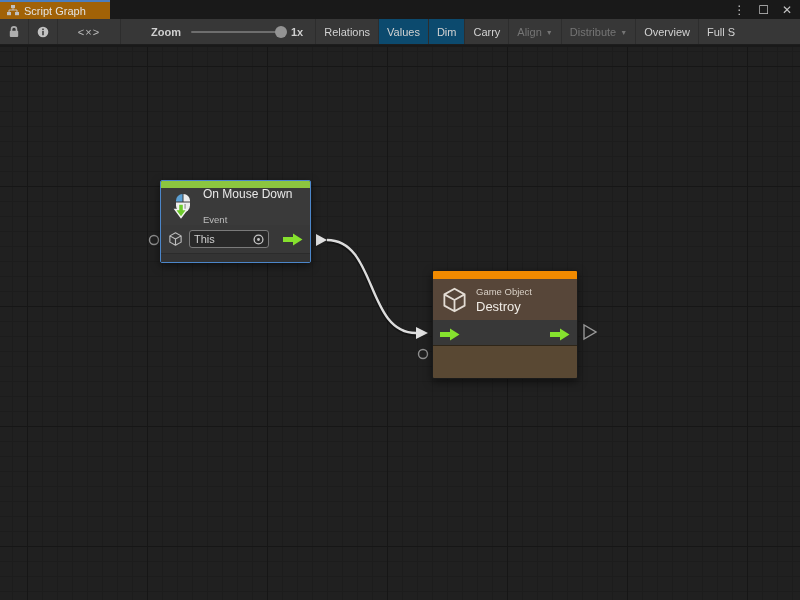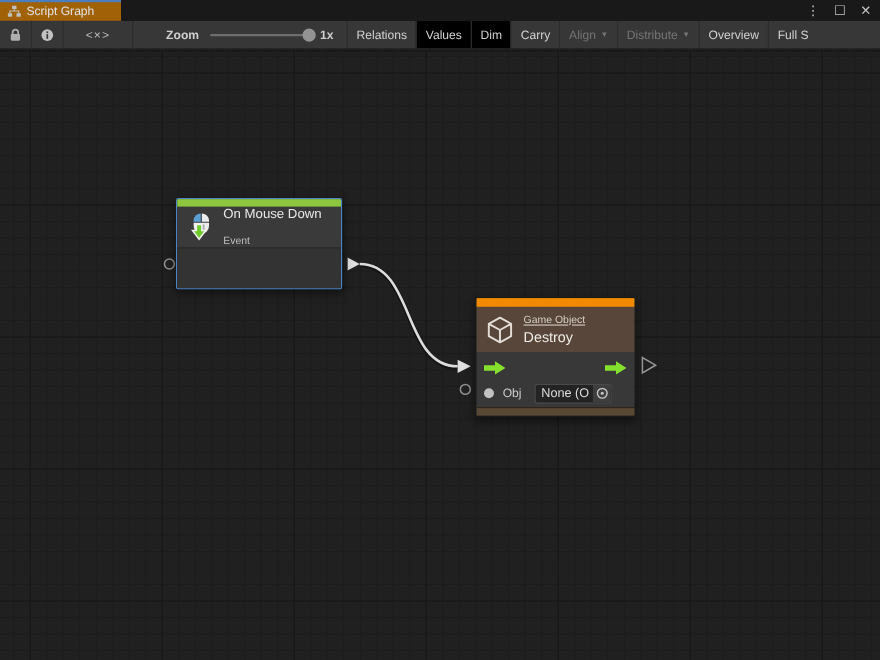--- a/index.html
+++ b/index.html
@@ -24,21 +24,21 @@
 
   
   .toolbar {
     position:absolute; top:19px; left:0; width:800px; height:26px;
     background:#373737; border-bottom:1px solid #1d1d1d;
     display:flex; align-items:stretch; font-size:11px; color:#d2d2d2;
     white-space:nowrap; overflow:hidden;
   }
   .tbtn { display:flex; align-items:center; justify-content:center; padding:0 8px; height:100%; }
   .tbtn.bordered { border-left:1px solid #2d2d2d; }
-  .tbtn.active { background:#000000; }
+  .tbtn.active { background:#0c4a6e; }
   .tbtn.disabled { color:#757575; }
   .tbtn .arrow { font-size:7px; margin-left:4px; transform:translateY(1px); }
   .sep { width:1px; background:#2d2d2d; height:100%; }
   .icon-cell { width:28px; display:flex; align-items:center; justify-content:center; }
   .icon-cell.wide { width:62px; }
   .code-glyph { font-size:11px; color:#bdbdbd; letter-spacing:1px; }
   .graph-name { display:flex; align-items:center; gap:6px; margin-left:14px; color:#d8d8d8; }
   .zoom-wrap { display:flex; align-items:center; margin-left:30px;font-weight:bold; }
   .zoom-label { margin-right:10px; color:#cfcfcf; }
   .zoom-track { position:relative; width:90px; height:2px; background:#6e6e6e; border-radius:1px; }
@@ -68,21 +68,21 @@
   }
   .node-event { left:160px; top:133px; width:151px; height:83px; border:1px solid #4c86c9; }
   .node-destroy { left:432px; top:223px; width:146px; height:109px; border:1px solid #1a1a1a; }
   .accent-event { height:7px; background:#8cc63f; flex:none; }
   .accent-destroy { height:8px; background:#f18a00; flex:none; }
   .node-head { display:flex; align-items:center; gap:8px; padding:4px 8px; flex:none; }
   .head-gray { background:#3a3a3a; height:37px; }
   .head-brown { background:#574639; height:41px; }
   .node-title { font-size:12px; color:#e8e8e8; line-height:1.15; }
   .node-sub { font-size:9.5px; color:#bdbdbd; margin-top:12px; }
-  .node-cat { font-size:9.5px; color:#d8d0c6; margin-bottom:2px;text-decoration:underline; }
+  .node-cat { font-size:9.5px; color:#d8d0c6; margin-bottom:2px; }
   .title-brown { font-size:13px; color:#f0ece6; }
   .node-body { background:#383838; flex:none; }
   .body-row { display:flex; align-items:center; padding:0 7px; }
   .event-row { height:28px; }
   .flow-row { height:25px; justify-content:space-between; padding-top:3px; }
   .obj-row { height:25px; }
   .node-foot { flex:1; border-top:1px solid #2b2b2b; }
   .foot-gray { background:#333333; }
   .foot-brown { background:#594833; border-top:1px solid #2e2518; }
 
@@ -199,20 +199,36 @@
         <path d="M14.5 1 a6.5 6.5 0 0 1 6.5 6.5 v1 h-6.5 z" fill="#ececec"></path>
         <path d="M7 9.5 h14 v3 a7 7 0 0 1 -14 0 z" fill="#ececec"></path>
         <path d="M10 11 h7 v5 l-3.5 3.5 L10 16 z" fill="#444444" opacity="0.35"></path>
         <polygon points="9.5,11 14.5,11 14.5,16.5 18,16.5 12,24.5 6,16.5 9.5,16.5" fill="#6ecb2c" stroke="#f2f2f2" stroke-width="1.4"></polygon>
       </svg>
       <div>
         <div class="node-title">On Mouse Down</div>
         <div class="node-sub">Event</div>
       </div>
     </div>
+    <div class="node-body body-row event-row">
+      <svg width="15" height="16" viewBox="0 0 24 24">
+        <path d="M12 2 L21 7 V17 L12 22 L3 17 V7 Z M3 7 L12 12 L21 7 M12 12 V22" stroke="#bdbdbd" stroke-width="1.8" fill="none" stroke-linejoin="round"></path>
+      </svg>
+      <div class="obj-field field-event">
+        <span class="field-text">This</span>
+        <svg width="11" height="11" viewBox="0 0 11 11">
+          <circle cx="5.5" cy="5.5" r="4.4" stroke="#c4c4c4" stroke-width="1.3" fill="none"></circle>
+          <circle cx="5.5" cy="5.5" r="1.4" fill="#c4c4c4"></circle>
+        </svg>
+      </div>
+      <div class="spacer"></div>
+      <svg width="20" height="13" viewBox="0 0 20 13">
+        <polygon points="0,4 10,4 10,0.5 19.5,6.5 10,12.5 10,9 0,9" fill="#86e12e"></polygon>
+      </svg>
+    </div>
     <div class="node-foot foot-gray"></div>
   </div>
 
   <div class="node node-destroy">
     <div class="accent-destroy"></div>
     <div class="node-head head-brown">
       <svg width="27" height="28" viewBox="0 0 24 24">
         <path d="M12 2 L21 7 V17 L12 22 L3 17 V7 Z M3 7 L12 12 L21 7 M12 12 V22" stroke="#e3dcd4" stroke-width="1.6" fill="none" stroke-linejoin="round"></path>
       </svg>
       <div>
@@ -222,30 +238,17 @@
     </div>
     <div class="node-body">
       <div class="body-row flow-row">
         <svg width="20" height="13" viewBox="0 0 20 13">
           <polygon points="0,4 10,4 10,0.5 19.5,6.5 10,12.5 10,9 0,9" fill="#86e12e"></polygon>
         </svg>
         <svg width="20" height="13" viewBox="0 0 20 13">
           <polygon points="0,4 10,4 10,0.5 19.5,6.5 10,12.5 10,9 0,9" fill="#86e12e"></polygon>
         </svg>
       </div>
-      <div class="body-row obj-row">
-        <div class="port-dot"></div>
-        <span class="obj-label">Obj</span>
-        <div class="obj-field field-destroy">
-          <span class="field-text">None (O</span>
-          <div class="picker-pill">
-            <svg width="11" height="11" viewBox="0 0 11 11">
-              <circle cx="5.5" cy="5.5" r="4.4" stroke="#c4c4c4" stroke-width="1.3" fill="none"></circle>
-              <circle cx="5.5" cy="5.5" r="1.4" fill="#c4c4c4"></circle>
-            </svg>
-          </div>
-        </div>
-      </div>
     </div>
     <div class="node-foot foot-brown"></div>
   </div>
 
 </div>
 
 </body></html>

